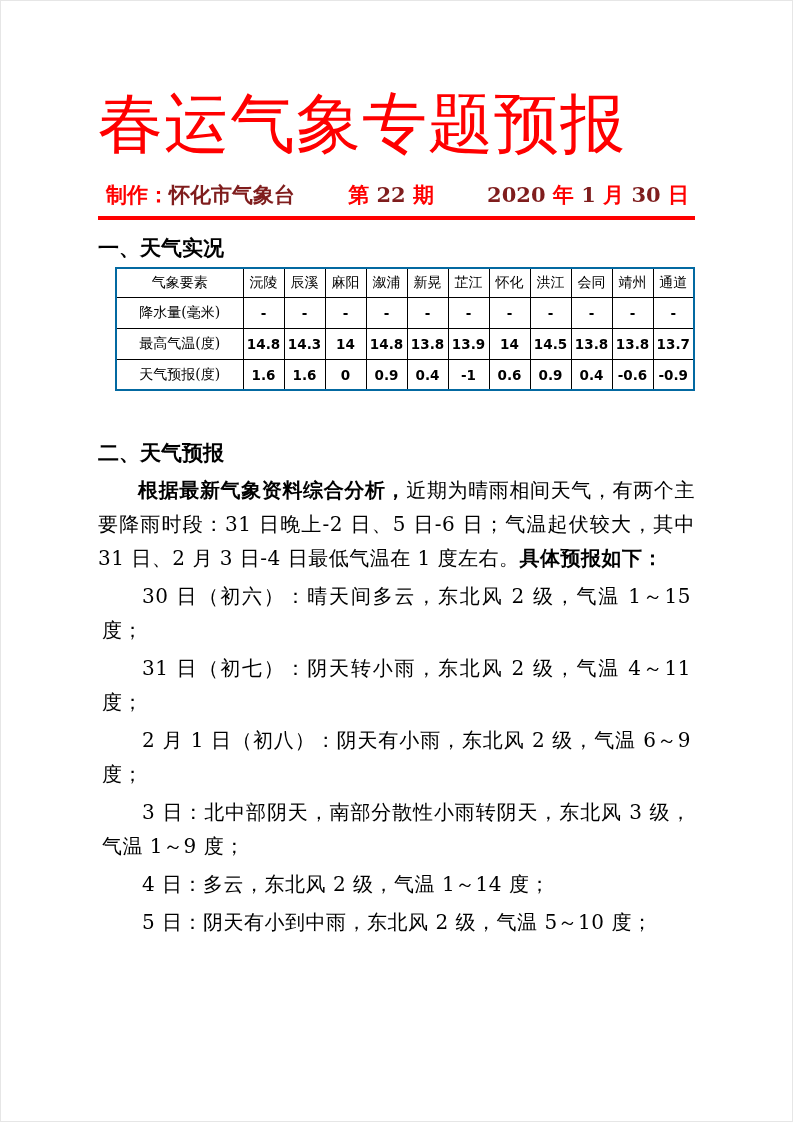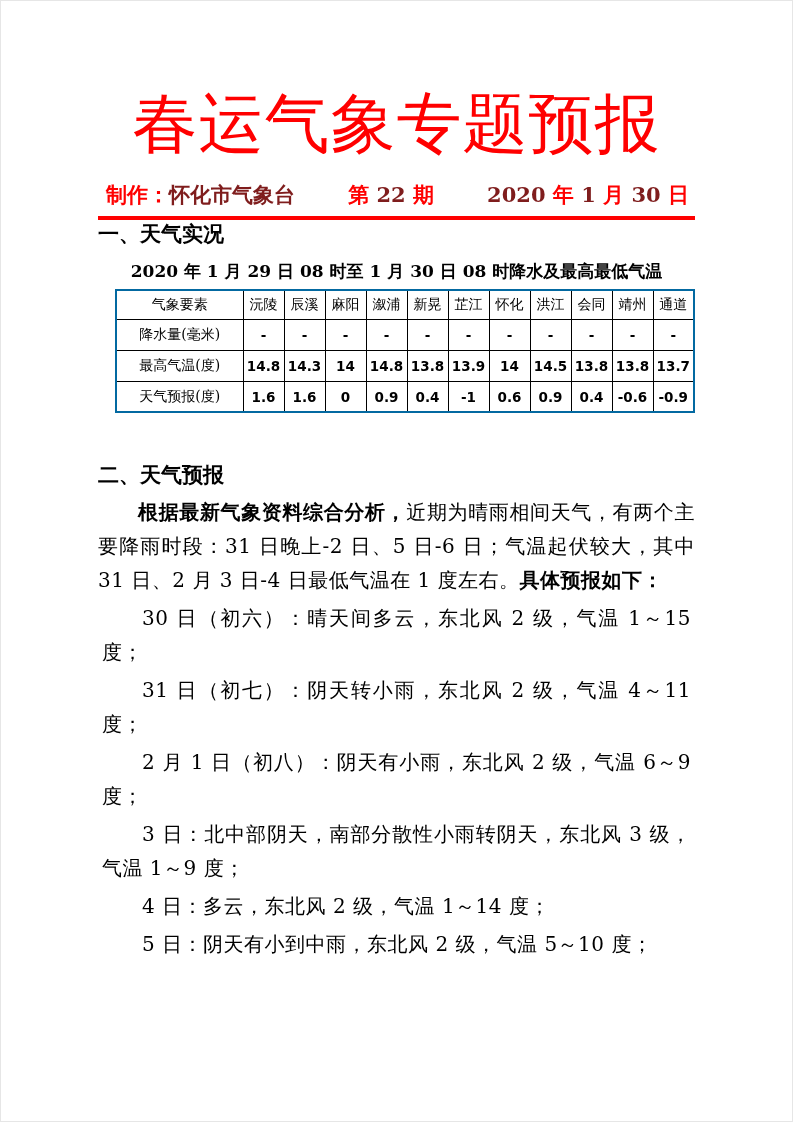--- a/index.html
+++ b/index.html
@@ -13,21 +13,21 @@
   }
   .page {
     width: 793px; height: 1122px;
     border: 1px solid #e6e6e6;
     padding: 0 97px;
     overflow: hidden;
     background: #fff;
   }
   .main-title {
     margin-top: 84px;
-    text-align: center;
+    text-align: left;
     font-size: 65px;
     line-height: 1.2;
     color: #ff0000;
     font-weight: 400;
     letter-spacing: 1px;
     white-space: nowrap;
   }
   .meta-row {
     margin-top: 18px;
     display: flex;
@@ -43,21 +43,21 @@
   .rule {
     margin-top: 7px;
     height: 4px;
     background: #ff0000;
   }
   .sec-heading {
     font-size: 21px;
     font-weight: bold;
     line-height: 1.3;
   }
-  .sec1-heading { }
+  .sec1-heading { margin-top: 14px; }
   .sec2-heading { margin-top: 48px; }
   .table-title {
     margin-top: 13px;
     text-align: center;
     font-size: 17px;
     font-weight: bold;
     white-space: nowrap;
   }
   table.weather {
     margin: 6px 0 16px 17px;
@@ -109,21 +109,20 @@
     </span>
     <span>
       <span class="black">2020</span><span class="red"> 年 </span><span class="black">1</span><span class="red"> 月 </span><span class="black">30</span><span class="red"> 日</span>
     </span>
   </div>
 
   <div class="rule"></div>
 
   <div class="sec-heading sec1-heading">一、天气实况</div>
 
-  <div class="table-title">2020 年 1 月 29 日 08 时至 1 月 30 日 08 时降水及最高最低气温</div>
 
   <table class="weather">
     <colgroup>
       <col class="label-col">
         <col class="data-col">
         <col class="data-col">
         <col class="data-col">
       <col class="data-col">
         <col class="data-col">
         <col class="data-col">

